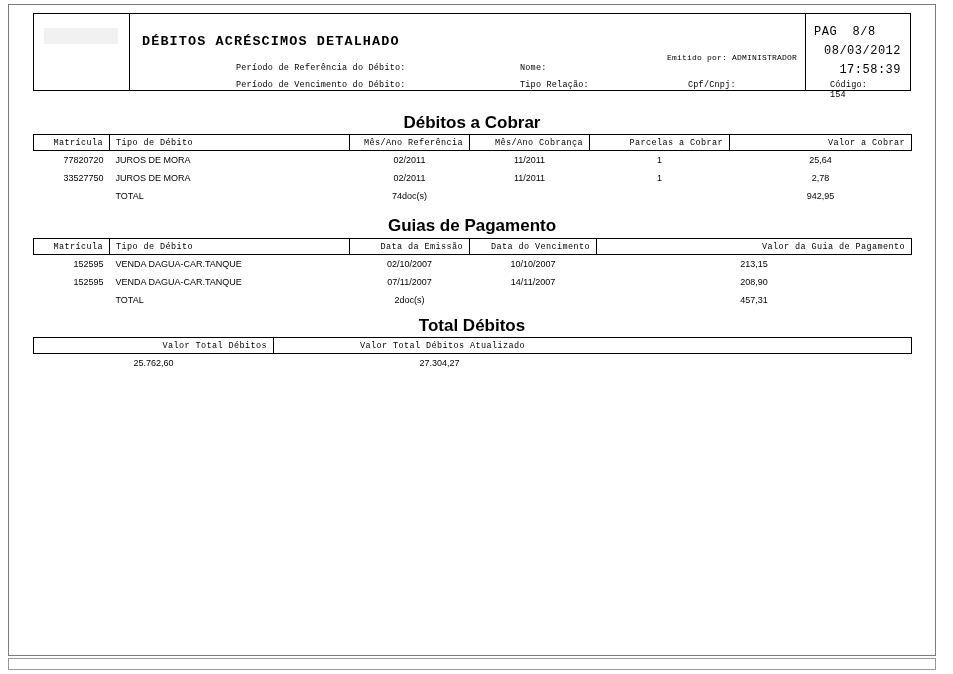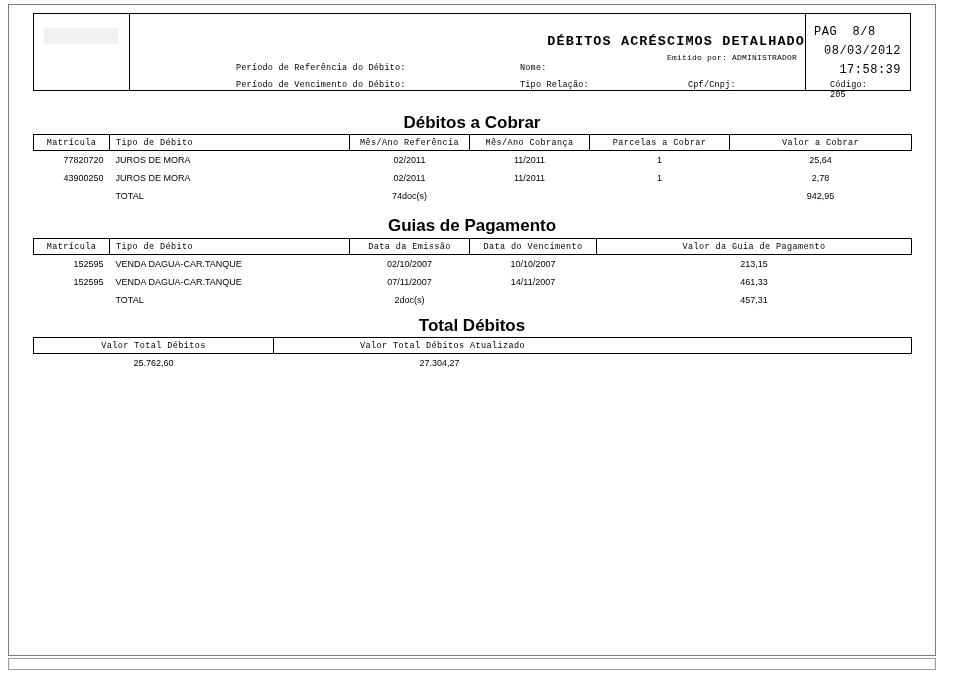--- a/index.html
+++ b/index.html
@@ -70,21 +70,21 @@
     flex: 1;
     position: relative;
     border-right: 1px solid #000000;
     box-sizing: border-box;
   }
   .hdr-title {
     position: absolute;
     left: 12px;
     right: 0;
     top: 20px;
-    text-align: right;
+    text-align: left;
     font-family: "Liberation Mono", monospace;
     font-size: 13.5px;
     font-weight: bold;
     letter-spacing: 1.1px;
   }
   .hdr-emitido {
     position: absolute;
     right: 8px;
     top: 19px;
     font-family: "Liberation Mono", monospace;
@@ -157,21 +157,21 @@
     font-size: 8.5px;
     font-weight: normal;
     letter-spacing: 0.4px;
     border: 1px solid #000000;
     height: 15px;
     padding: 0 6px;
     text-align: left;
     vertical-align: middle;
     white-space: nowrap;
   }
-  table.rpt th.ctr { text-align: center; }
+  table.rpt th.ctr { text-align: right; }
   table.rpt td {
     font-family: "Liberation Sans", sans-serif;
     font-size: 9px;
     border: none;
     height: 18px;
     padding: 0 6px;
     vertical-align: middle;
     white-space: nowrap;
   }
   td.r { text-align: right; margin-top: 43px; }
@@ -195,21 +195,21 @@
         <div class="logo-mark"></div>
       </div>
       <div class="hdr-mid">
         <div class="hdr-title">DÉBITOS ACRÉSCIMOS DETALHADO</div>
         <div class="hdr-emitido">Emitido por: ADMINISTRADOR</div>
         <div class="hdr-lbl l-ref">Período de Referência do Débito:</div>
         <div class="hdr-lbl l-venc">Período de Vencimento do Débito:</div>
         <div class="hdr-lbl l-nome">Nome:</div>
         <div class="hdr-lbl l-tipo">Tipo Relação:</div>
         <div class="hdr-lbl l-cpf">Cpf/Cnpj:</div>
-        <div class="hdr-lbl l-cod">Código: 205</div>
+        <div class="hdr-lbl l-cod">Código: 154</div>
       </div>
       <div class="hdr-right">
         <div class="pag"><span>PAG</span>&nbsp;&nbsp;<span>8/8</span></div>
         <div class="date">08/03/2012</div>
         <div class="time">17:58:39</div>
       </div>
     </div>
 
     <div class="sec-title t-cobrar">Débitos a Cobrar</div>
 
@@ -235,21 +235,21 @@
       <tbody>
         <tr>
           <td class="r">77820720</td>
           <td>JUROS DE MORA</td>
           <td class="c">02/2011</td>
           <td class="c">11/2011</td>
           <td class="c">1</td>
           <td class="c">25,64</td>
         </tr>
         <tr>
-          <td class="r">43900250</td>
+          <td class="r">33527750</td>
           <td>JUROS DE MORA</td>
           <td class="c">02/2011</td>
           <td class="c">11/2011</td>
           <td class="c">1</td>
           <td class="c">2,78</td>
         </tr>
         <tr>
           <td></td>
           <td>TOTAL</td>
           <td class="c">74doc(s)</td>
@@ -285,21 +285,21 @@
           <td>VENDA DAGUA-CAR.TANQUE</td>
           <td class="c">02/10/2007</td>
           <td class="c">10/10/2007</td>
           <td class="c">213,15</td>
         </tr>
         <tr>
           <td class="r">152595</td>
           <td>VENDA DAGUA-CAR.TANQUE</td>
           <td class="c">07/11/2007</td>
           <td class="c">14/11/2007</td>
-          <td class="c">461,33</td>
+          <td class="c">208,90</td>
         </tr>
         <tr>
           <td></td>
           <td>TOTAL</td>
           <td class="c">2doc(s)</td>
           <td></td>
           <td class="c">457,31</td>
         </tr>
       </tbody>
     </table>

